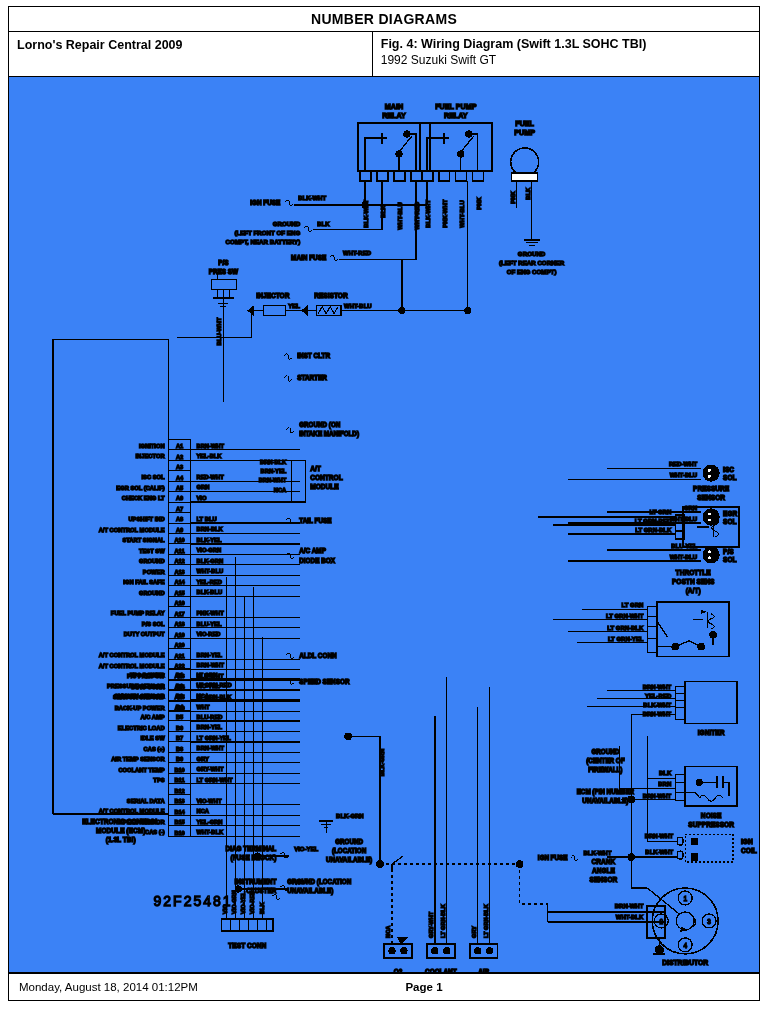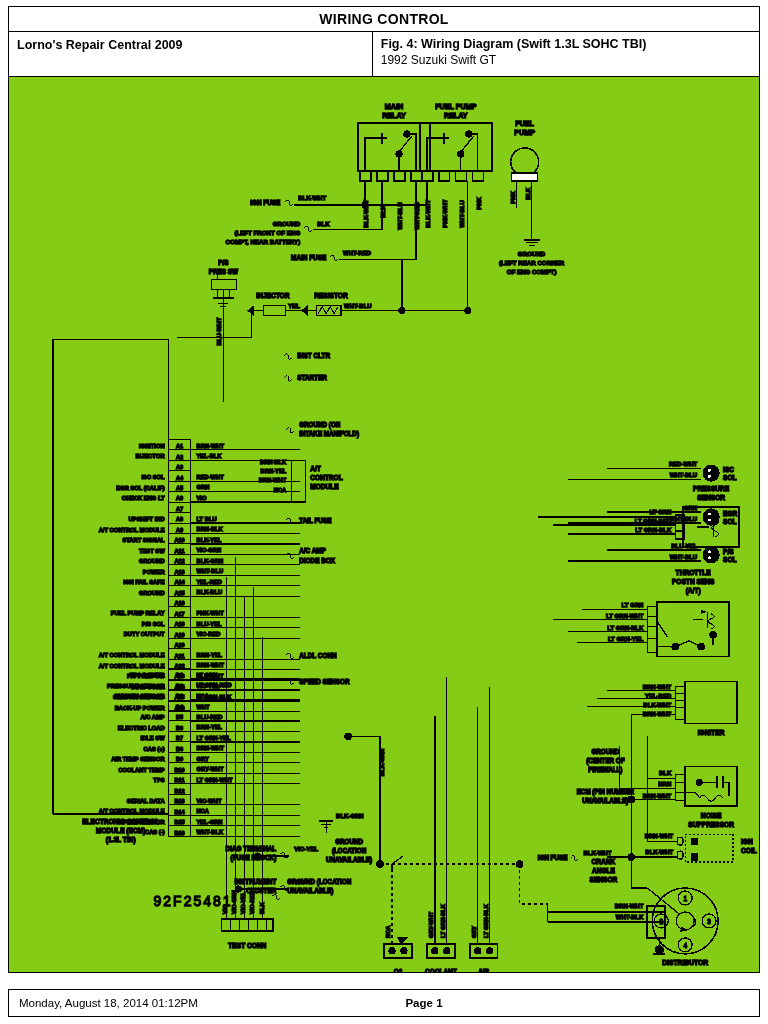--- a/index.html
+++ b/index.html
@@ -9,36 +9,36 @@
   .hdr-title{border:1px solid #000;height:24px;display:flex;align-items:center;justify-content:center;
              font-weight:bold;font-size:14px;letter-spacing:.3px;}
   .hdr-info{border:1px solid #000;border-top:none;height:44px;display:flex;}
   .hdr-left{width:48.5%;border-right:1px solid #000;display:flex;align-items:flex-start;
             padding:6px 0 0 8px;box-sizing:border-box;font-weight:bold;font-size:12.5px;}
   .hdr-right{flex:1;padding:5px 0 0 8px;box-sizing:border-box;}
   .hdr-fig{font-weight:bold;font-size:12.5px;line-height:15px;}
   .hdr-veh{font-size:12px;line-height:15px;margin-top:1px;}
   
   .diagram{position:relative;border:1px solid #000;border-top:none;height:895px;overflow:hidden;
-           background:#84cc16;}
+           background:#3b82f6;}
   .dg{position:absolute;left:0;top:0;width:100%;height:100%;}
   
-  .footer{border:1px solid #000;height:26px;display:flex;align-items:center;font-size:11.5px;margin-top:16px;}
+  .footer{border:1px solid #000;height:26px;display:flex;align-items:center;font-size:11.5px;margin-top:0;}
   .ft-date{padding-left:10px;width:44%;}
   .ft-page{width:20%;text-align:center;font-weight:bold;}
   .ft-copy{flex:1;text-align:right;padding-right:10px;}
   
   svg text{font-family:"Liberation Sans",sans-serif;}
 </style>
 </head>
 <body>
 
 <div class="page">
 
-  <div class="hdr-title">WIRING CONTROL</div>
+  <div class="hdr-title">NUMBER DIAGRAMS</div>
 
   <div class="hdr-info">
     <div class="hdr-left">Lorno's Repair Central 2009</div>
     <div class="hdr-right">
       <div class="hdr-fig">Fig. 4: Wiring Diagram (Swift 1.3L SOHC TBI)</div>
       <div class="hdr-veh">1992 Suzuki Swift GT</div>
     </div>
   </div>
 
   <div class="diagram">

